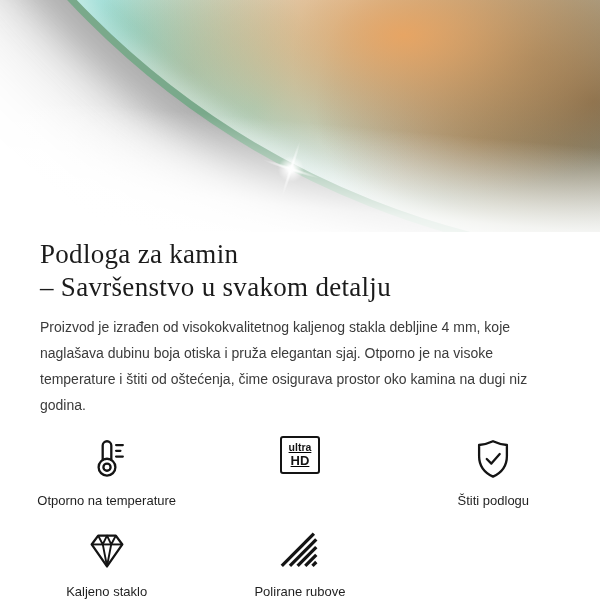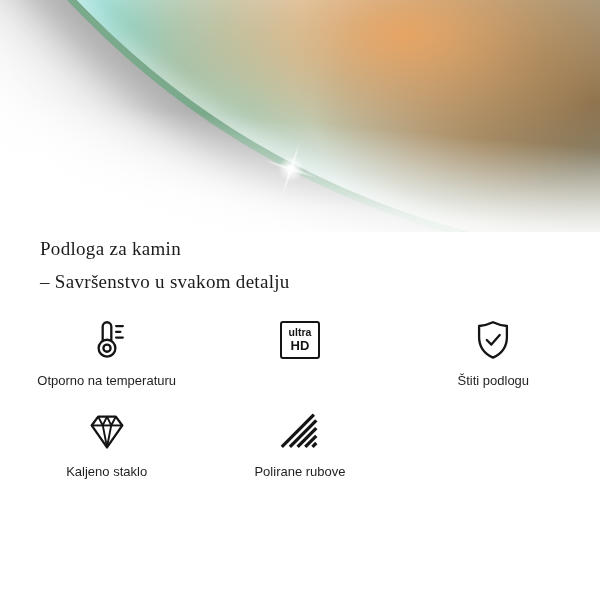--- a/index.html
+++ b/index.html
@@ -34,29 +34,29 @@
              background: radial-gradient(circle at 50% 50%, rgba(255,255,255,0.95) 0 3px, rgba(255,255,255,0) 13px); }
   .sparkle::before { content: ""; position: absolute; left: 0; top: 27px; width: 58px; height: 4px;
              background: radial-gradient(closest-side, rgba(255,255,255,0.98), rgba(255,255,255,0)); }
   .sparkle::after { content: ""; position: absolute; left: 27px; top: 0; width: 4px; height: 58px;
              background: radial-gradient(closest-side, rgba(255,255,255,0.98), rgba(255,255,255,0)); }
   .fade { position: absolute; inset: 0;
           background: linear-gradient(185deg, rgba(255,255,255,0) 52%, rgba(255,255,255,0.85) 82%, #ffffff 96%); }
 
   
   .content { padding: 0 40px; }
-  h1 { font-family: "Liberation Serif", "DejaVu Serif", serif;
-       font-weight: 400; font-size: 19px; line-height: 33px; color: #1b1b1b; letter-spacing: 0.3px; }
+  h1 { margin-top: 6px; font-family: "Liberation Serif", "DejaVu Serif", serif;
+       font-weight: 400; font-size: 27px; line-height: 33px; color: #1b1b1b; letter-spacing: 0.3px; }
   .desc { margin-top: 10px; font-size: 14px; line-height: 26px; color: #3b3b3b; max-width: 528px; }
 
   
   .features { margin-top: 18px; padding: 0 5px; margin-left: -35px; margin-right: -35px;
               display: grid; grid-template-columns: repeat(3, 1fr); row-gap: 18px; }
   .feature { display: flex; flex-direction: column; align-items: center; }
-  .icon-wrap { height: 48px; display: flex; align-items: center; justify-content: center; }
+  .icon-wrap { height: 48px; display: flex; align-items: flex-start; justify-content: center; text-decoration: underline; }
   .feature .flabel { margin-top: 9px; font-size: 13px; line-height: 16px; color: #1f1f1f; }
   .icon-wrap svg { display: block; }
   .uhd { width: 40px; height: 38px; border: 2.5px solid #141414; border-radius: 3px;
          display: flex; flex-direction: column; align-items: center; justify-content: center;
          color: #141414; background: #ffffff; }
   .uhd .t { font-size: 10.5px; font-weight: 700; line-height: 11px; }
   .uhd .b { font-size: 13px; font-weight: 800; line-height: 16px; }
 </style>
 </head>
 <body>
@@ -66,35 +66,36 @@
   <div class="sparkle"></div>
   <div class="fade"></div>
 </div>
 
 <div class="content">
   <h1>
     <span>Podloga za kamin</span><br>
     <span>– Savršenstvo u svakom detalju</span>
   </h1>
 
+  <p class="desc">Proizvod je izrađen od visokokvalitetnog kaljenog stakla debljine 4 mm, koje naglašava dubinu boja otiska i pruža elegantan sjaj. Otporno je na visoke temperature i štiti od oštećenja, čime osigurava prostor oko kamina na dugi niz godina.</p>
 
   <div class="features">
 
     <div class="feature">
       <div class="icon-wrap">
         <svg width="46" height="46" viewBox="0 0 48 48" fill="none" stroke="#141414" stroke-width="2.4" stroke-linecap="round">
           <path d="M19.5 25 V10 a4.5 4.5 0 0 1 9 0 V25"></path>
           <circle cx="24" cy="32.5" r="8.75"></circle>
           <circle cx="24" cy="32.5" r="3.75"></circle>
           <line x1="33.5" y1="9.5" x2="40.5" y2="9.5"></line>
           <line x1="33.5" y1="15.5" x2="38" y2="15.5"></line>
           <line x1="33.5" y1="21.5" x2="40.5" y2="21.5"></line>
         </svg>
       </div>
-      <div class="flabel">Otporno na temperaturu</div>
+      <div class="flabel">Otporno na temperature</div>
     </div>
 
     <div class="feature">
       <div class="icon-wrap">
         <div class="uhd">
           <span class="t">ultra</span>
           <span class="b">HD</span>
         </div>
       </div>
     </div>

